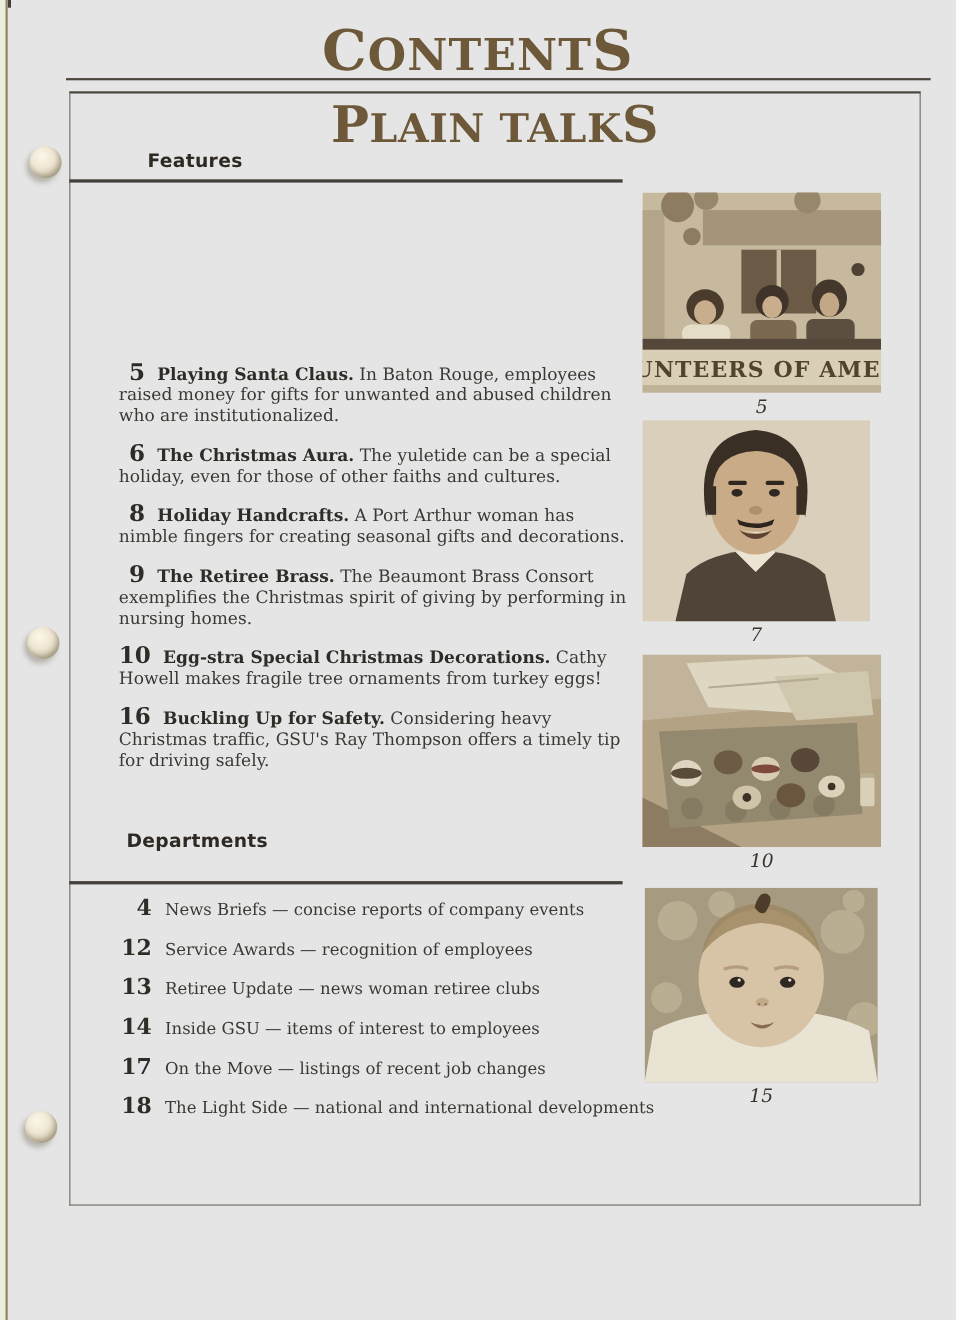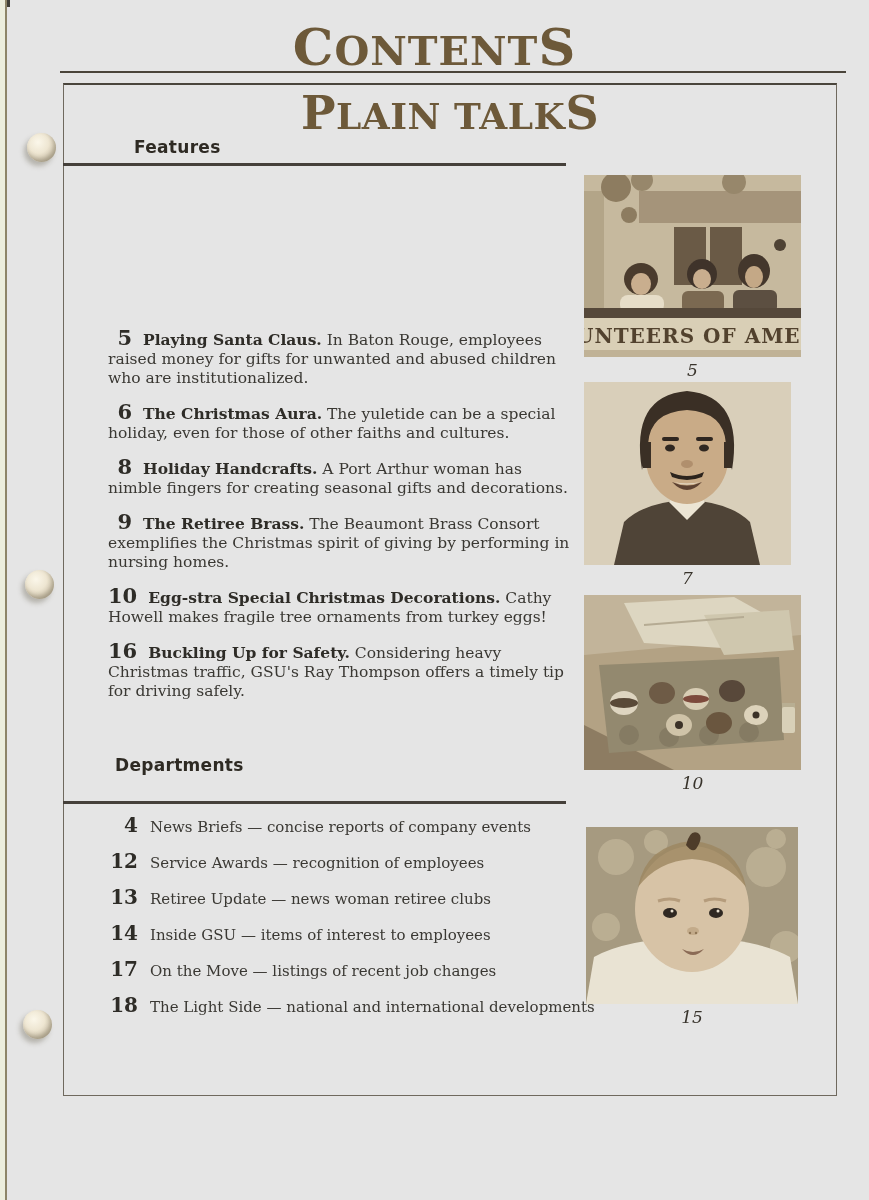--- a/index.html
+++ b/index.html
@@ -44,21 +44,21 @@
 
   .departments-list{position:absolute;left:44px;top:731px;width:620px;}
   .dept-row{margin:0 0 15px 0;font-size:15px;line-height:19px;color:#3a3833;}
   .dept-num{display:inline-block;min-width:30px;text-align:right;font-weight:bold;font-size:20px;
     color:#2e2c27;margin-right:12px;line-height:19px;}
 
   .photo-block{position:absolute;margin:0;}
   .photo-5{left:520px;top:90px;width:217px;}
   .photo-7{left:520px;top:297px;width:207px;}
   .photo-10{left:520px;top:510px;width:217px;}
-  .photo-15{left:522px;top:742px;width:212px;}
+  .photo-15{left:522px;top:722px;width:212px;}
   .photo-block svg{display:block;overflow:hidden;}
   .photo-caption{text-align:center;font-style:italic;font-size:17px;color:#38332b;margin-top:3px;}
 </style>
 </head>
 <body>
 
 <div class="page">
   <div class="corner-notch"></div>
   <div class="page-edge"></div>
   <div class="hole hole-1"></div>

